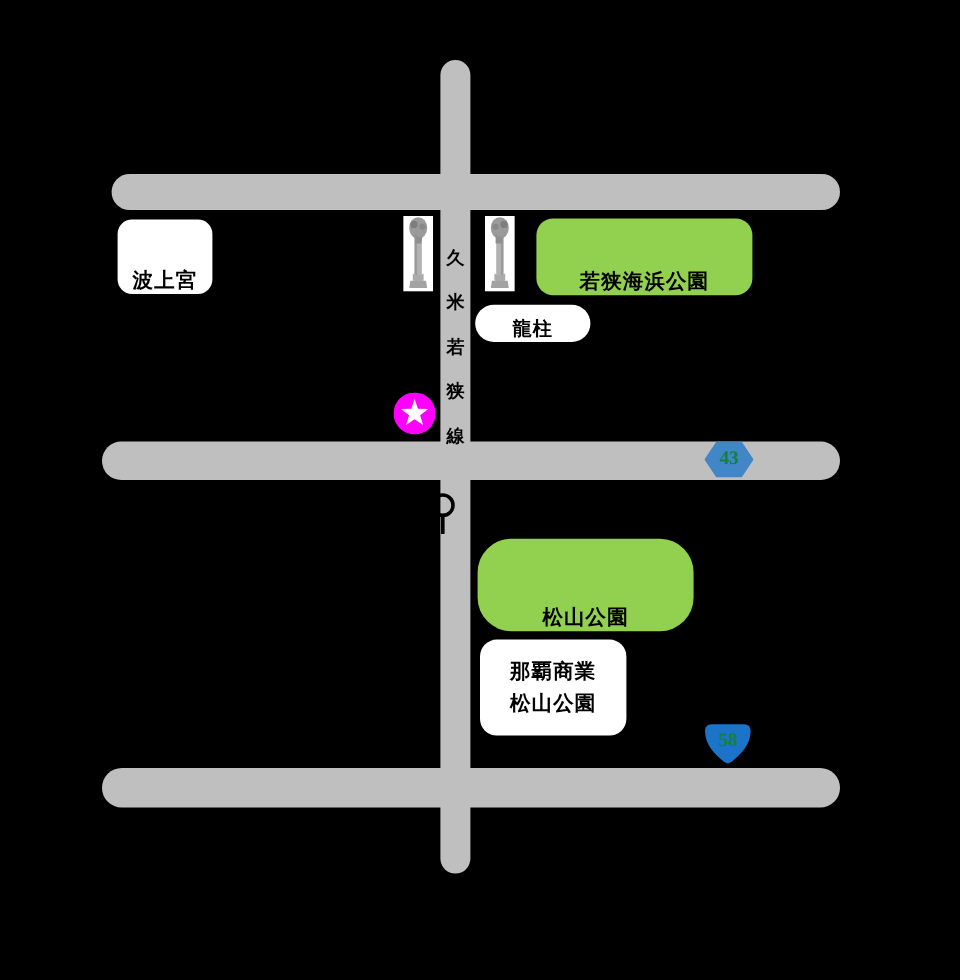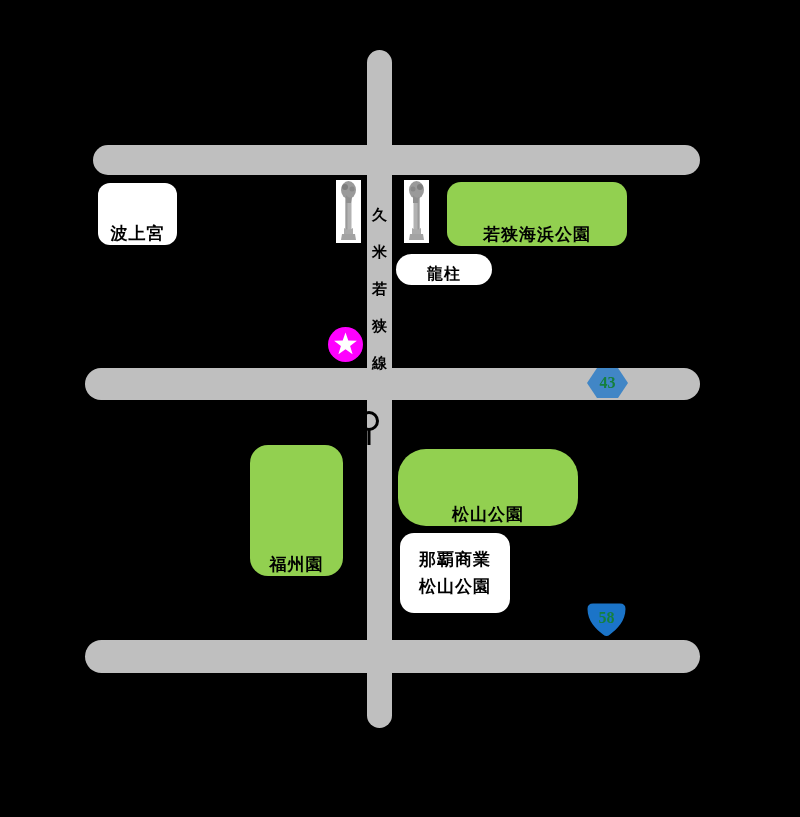--- a/index.html
+++ b/index.html
@@ -19,21 +19,21 @@
   .green-box{background:#92d050;}
   .title-box{left:479px;top:28px;width:214px;height:91px;border-radius:14px;
              background:#fff;display:flex;flex-direction:column;justify-content:center;
              padding:0 0 0 17px;box-sizing:border-box;font-size:17px;font-weight:600;
              line-height:26px;letter-spacing:0.5px;}
   .naminoue{left:98px;top:183px;width:79px;height:62px;border-radius:12px;}
   .wakasa{left:447px;top:182px;width:180px;height:64px;border-radius:14px;}
   .ryuchu{left:396px;top:254px;width:96px;height:31px;border-radius:16px;font-size:16px;}
   .fukushuen{left:250px;top:445px;width:93px;height:131px;border-radius:18px;}
   .matsuyama{left:398px;top:449px;width:180px;height:77px;border-radius:28px;}
-  .nahacomm{left:400px;top:533px;width:110px;height:80px;border-radius:14px;
+  .nahacomm{left:400px;top:533px;width:122px;height:80px;border-radius:14px;
             flex-direction:column;line-height:27px;align-items:center;}
   .roadname{position:absolute;left:367px;top:206px;width:25px;display:flex;
             flex-direction:column;align-items:center;gap:18px;font-size:15px;
             font-weight:600;color:#000;}
   .pillar{position:absolute;width:25px;height:63px;}
   .pillar-left{left:336px;top:180px;}
   .pillar-right{left:404px;top:180px;}
   .star-marker{position:absolute;left:328px;top:327px;width:35px;height:35px;}
   .bus-stop{position:absolute;left:357px;top:409px;width:24px;height:38px;}
   .shield{position:absolute;}
@@ -61,23 +61,20 @@
   </div>
 
   <div class="box green-box wakasa">
     <span>若狭海浜公園</span>
   </div>
 
   <div class="box white-box ryuchu">
     <span>龍柱</span>
   </div>
 
-  <div class="box green-box fukushuen">
-    <span>福州園</span>
-  </div>
 
   <div class="box green-box matsuyama">
     <span>松山公園</span>
   </div>
 
   <div class="box white-box nahacomm">
     <span>那覇商業</span>
     <span>松山公園</span>
   </div>
 

